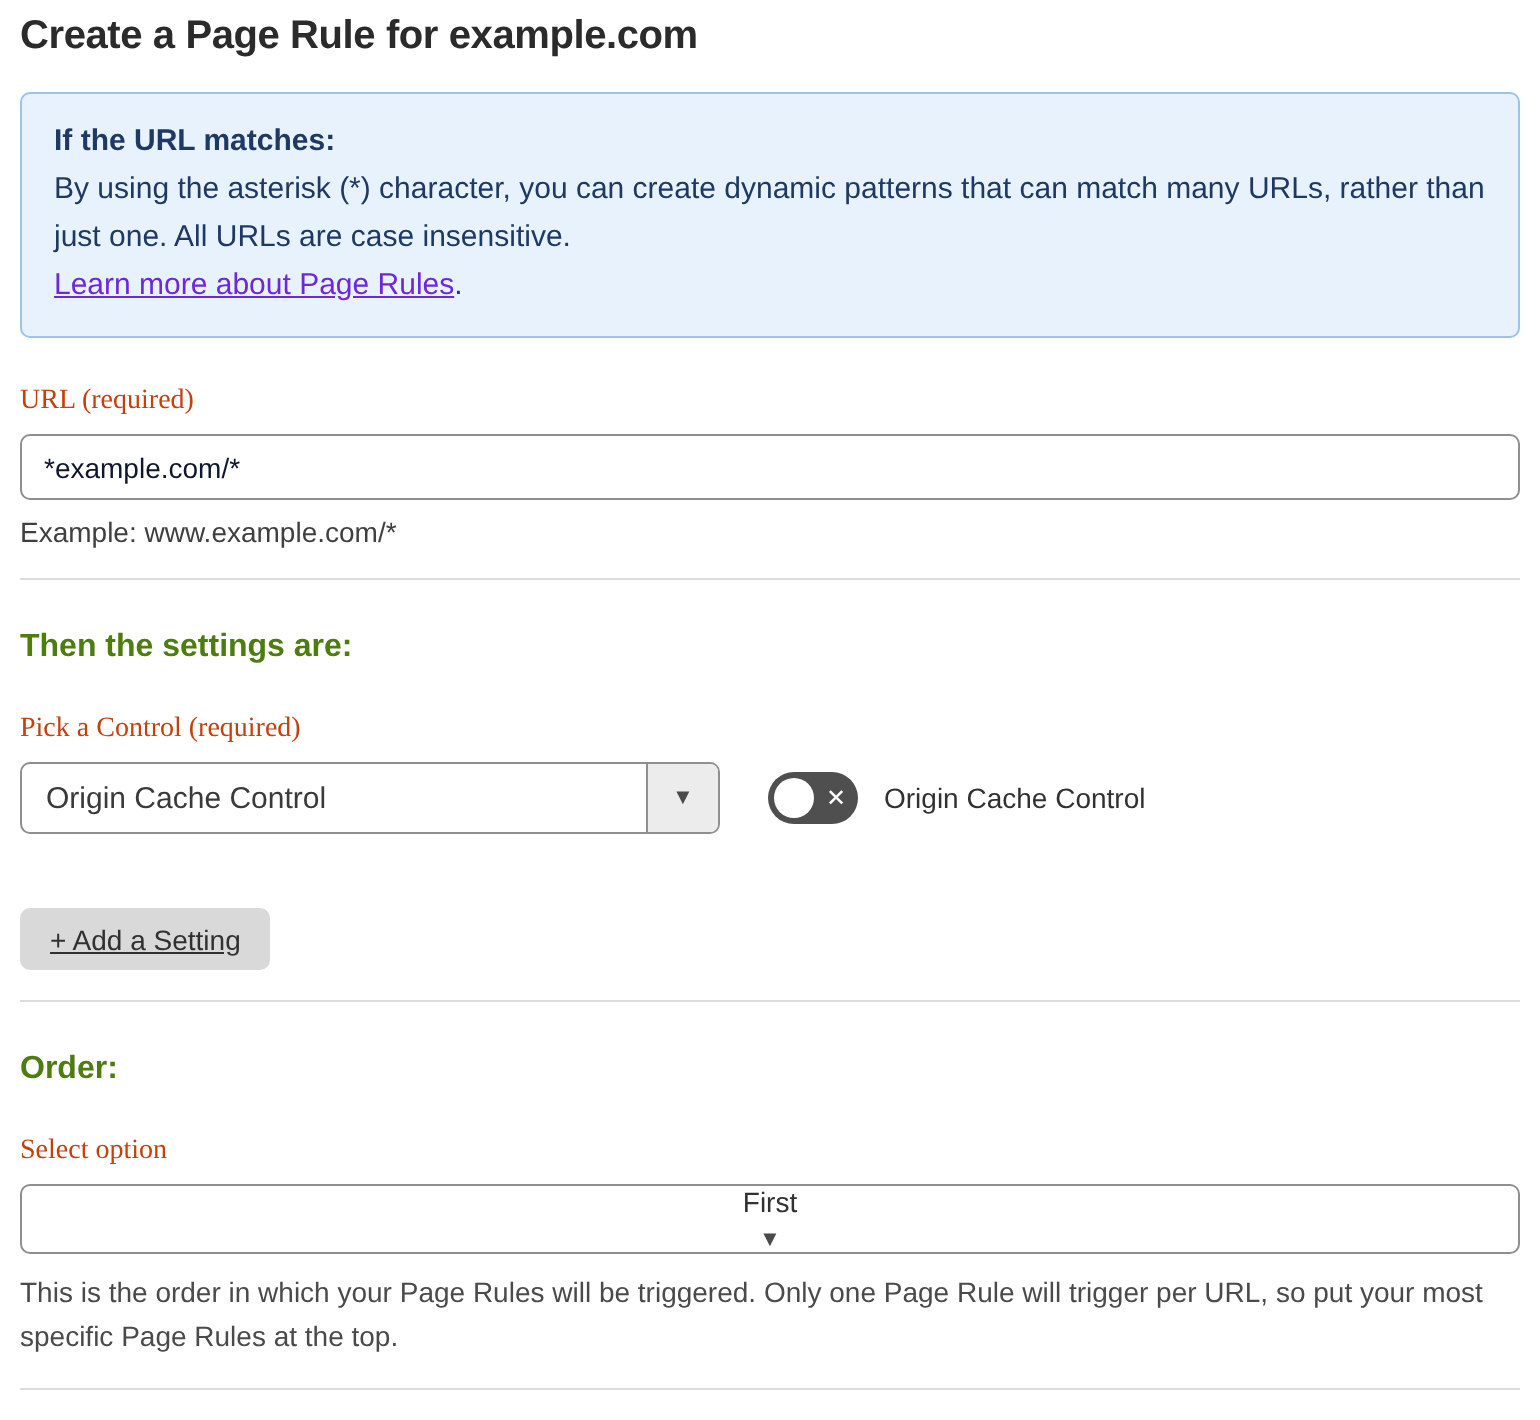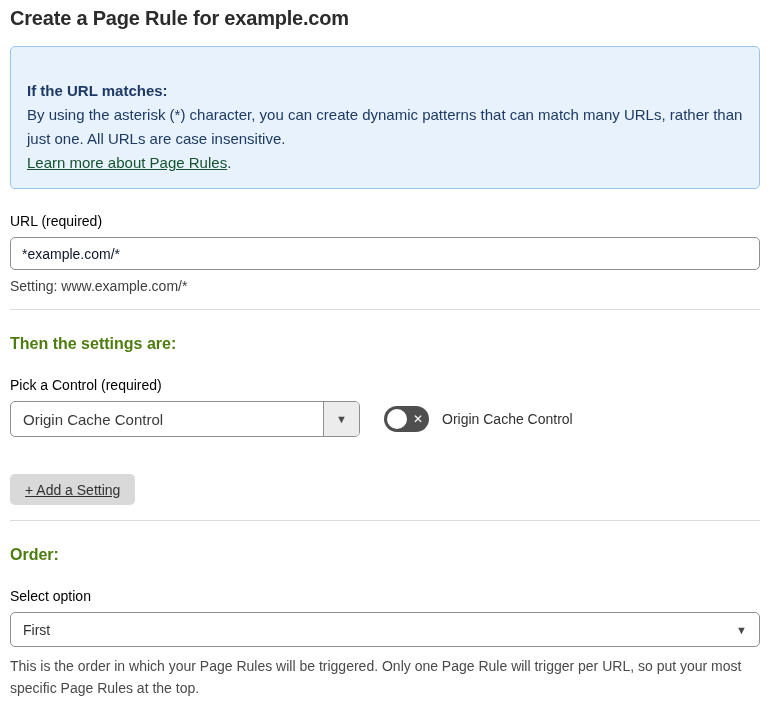--- a/index.html
+++ b/index.html
@@ -18,25 +18,25 @@
 
   .info-box {
     margin-top: 16px;
     background: #e8f2fc;
     border: 1px solid #9cc4ea;
     border-radius: 5px;
     padding: 12px 16px 13px;
     color: #1e3a64;
     font-size: 15px; line-height: 24px;
   }
-  .info-heading { font-weight: 700; margin-top: 20px; }
-  .info-link { color: #14532d; text-decoration: underline; cursor: pointer; }
+  .info-heading { font-weight: 700; }
+  .info-link { color: #6d28d9; text-decoration: underline; cursor: pointer; }
   .info-link-suffix { color: #1e3a64; }
 
-  .form-label { margin-top: 24px; font-size: 14px; color: #000000; }
+  .form-label { margin-top: 24px; font-size: 14px; color: #c2410c; font-family: Liberation Serif, serif; }
   .text-input {
     display: block; margin-top: 8px; width: 100%; height: 33px;
     border: 1px solid #8f8f8f; border-radius: 5px; padding: 0 11px;
     font-family: "Liberation Sans", sans-serif; font-size: 14px; color: #0f172a;
     background: #fff; outline: none;
   }
   .helper { margin-top: 8px; font-size: 14px; color: #3f3f3f; }
 
   .divider { border: none; border-top: 1px solid #dcdcdc; margin: 15px 0 0; }
 
@@ -70,42 +70,42 @@
 
   .add-btn {
     margin-top: 37px; display: inline-block; background: #d9d9d9; border: none;
     border-radius: 5px; height: 31px; padding: 0 15px;
     font-family: "Liberation Sans", sans-serif; font-size: 14px; color: #313131; cursor: pointer; text-decoration: underline;
   }
 
   .order-select {
     margin-top: 8px; height: 35px; border: 1px solid #8f8f8f; border-radius: 5px;
     display: flex; align-items: center; justify-content: space-between;
-    padding: 0 12px; font-size: 14px; color: #313131; background: #fff; cursor: pointer;
+    padding: 0 12px; font-size: 14px; color: #313131; background: #fff; cursor: pointer; flex-direction: column;
   }
   .order-caret { color: #4a4a4a; font-size: 11px; }
 
   .order-helper { margin-top: 8px; font-size: 14px; line-height: 22px; color: #4a4a4a; max-width: 740px; }
 </style>
 </head>
 <body>
 
 <div class="page">
 
   <h1 class="title">Create a Page Rule for example.com</h1>
 
   <div class="info-box">
     <div class="info-heading">If the URL matches:</div>
     <div class="info-body">By using the asterisk (*) character, you can create dynamic patterns that can match many URLs, rather than just one. All URLs are case insensitive.</div>
     <div><a class="info-link">Learn more about Page Rules</a><span class="info-link-suffix">.</span></div>
   </div>
 
   <div class="form-label">URL (required)</div>
   <input class="text-input" type="text" value="*example.com/*" style="">
-  <div class="helper">Setting: www.example.com/*</div>
+  <div class="helper">Example: www.example.com/*</div>
 
   <hr class="divider">
 
   <div class="section-heading">Then the settings are:</div>
 
   <div class="form-label">Pick a Control (required)</div>
   <div class="setting-row">
     <div class="picker">
       <div class="picker-value">Origin Cache Control</div>
       <div class="picker-caret">▼</div>

